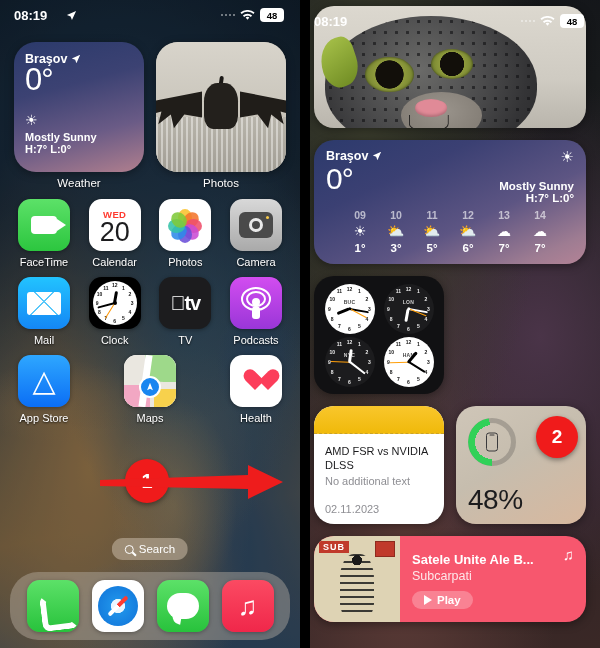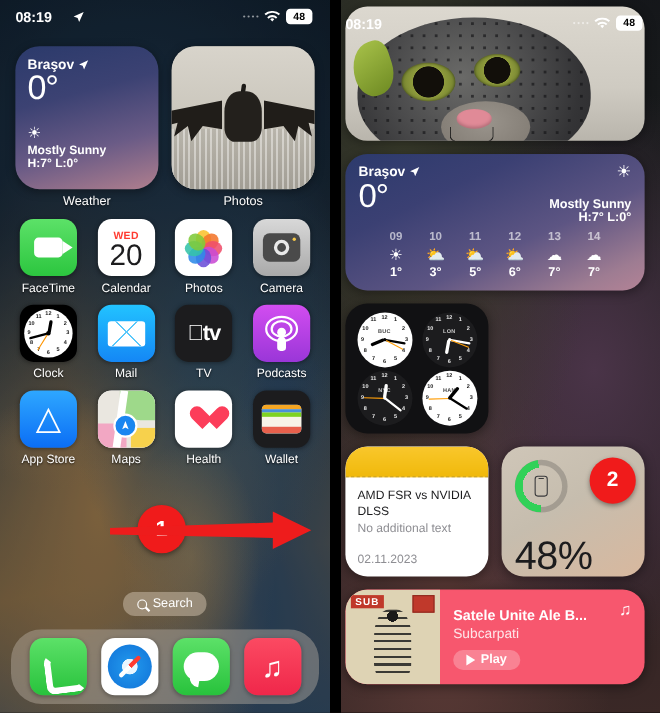--- a/index.html
+++ b/index.html
@@ -322,21 +322,21 @@
   .ring-bg { position: absolute; inset: 0; border-radius: 50%;
     border: 5px solid rgba(120,115,108,.45); }
   .ring-fg { position: absolute; inset: 0; border-radius: 50%;
     background: conic-gradient(from 180deg, #31d158 0deg 173deg, transparent 173deg 360deg);
     -webkit-mask: radial-gradient(circle, transparent 0 17px, #000 17px);
             mask: radial-gradient(circle, transparent 0 17px, #000 17px); }
   .phone-mini { position: absolute; left: 50%; top: 50%; transform: translate(-50%,-50%);
     width: 12px; height: 19px; border: 1.6px solid #3a3a3c; border-radius: 3px;}
   .phone-mini::after{content:"";position:absolute;left:50%;top:1px;transform:translateX(-50%);
     width:5px;height:1.4px;background:#3a3a3c;border-radius:1px;}
-  .batt-pct { font-size: 36px; color: #1c1c1e; font-weight: 400; margin-top: 18px; letter-spacing:-.5px;}
+  .batt-pct { font-size: 28px; color: #1c1c1e; font-weight: 400; margin-top: 18px; letter-spacing:-.5px;}
 
   
   .rw-music { margin-top: 12px; height: 86px; background: #f7576e; display: flex;
     border-radius: 20px; overflow: hidden; box-shadow: 0 2px 10px rgba(0,0,0,.4);}
   .music-art { width: 86px; height: 86px; background: #ded3b4; position: relative; flex-shrink: 0;}
   .ma-sub { position:absolute;left:5px;top:5px;background:#c0392b;color:#fff;font-size:9px;
     font-weight:bold;padding:1px 4px;letter-spacing:1px;}
   .ma-stamp { position:absolute;right:5px;top:5px;width:20px;height:16px;background:#c0392b;
     border:1px solid #8e2a1e;}
   .ma-fig { position:absolute;left:50%;top:18px;transform:translateX(-50%);width:34px;height:62px;
@@ -457,20 +457,27 @@
               <div class="cam-body">
                 <div class="cam-lens"></div>
                 <div class="cam-dot"></div>
               </div>
             </div>
             <div class="app-name">Camera</div>
           </div>
         </div>
 
         <div class="icon-row">
+          <div class="app">
+            <div class="app-icon ic-mail">
+              <div class="mail-env"></div>
+            </div>
+            <div class="app-name">Mail</div>
+          </div>
+
           <div class="app">
             <div class="app-icon ic-clock">
               <div class="clock-face">
                 <div class="clock-nums">
                     <span style="left: 50%; top: 10%;">12</span>
                     <span style="left: 70%; top: 15.359%;">1</span>
                     <span style="left: 84.641%; top: 30%;">2</span>
                     <span style="left: 90%; top: 50%;">3</span>
                     <span style="left: 84.641%; top: 70%;">4</span>
                     <span style="left: 70%; top: 84.641%;">5</span>
@@ -484,27 +491,20 @@
                 <div class="cm"></div>
                 <div class="ch"></div>
                 <div class="cs"></div>
                 <div class="clock-center"></div>
               </div>
             </div>
             <div class="app-name">Clock</div>
           </div>
 
           <div class="app">
-            <div class="app-icon ic-mail">
-              <div class="mail-env"></div>
-            </div>
-            <div class="app-name">Mail</div>
-          </div>
-
-          <div class="app">
             <div class="app-icon ic-tv">
               <span>tv</span>
             </div>
             <div class="app-name">TV</div>
           </div>
 
           <div class="app">
             <div class="app-icon ic-podcasts">
               <div class="pod-icon">
                 <span class="ring" style="left:0;top:0;width:30px;height:24px;"></span>
@@ -541,32 +541,20 @@
             <div class="app-name">Maps</div>
           </div>
 
           <div class="app">
             <div class="app-icon ic-health">
               <div class="heart"></div>
             </div>
             <div class="app-name">Health</div>
           </div>
 
-          <div class="app">
-            <div class="app-icon ic-wallet">
-              <div class="wallet-card">
-                <i style="background:#f5a623"></i>
-                <i style="background:#4a90d9"></i>
-                <i style="background:#7ed321"></i>
-                <i style="background:#f8f4e8;height:9px"></i>
-                <i style="background:#e8604c;height:7px"></i>
-              </div>
-            </div>
-            <div class="app-name">Wallet</div>
-          </div>
         </div>
 
       </div>
 
       <svg class="arrow-1" viewBox="0 0 185 40">
         <path d="M0 18 L148 13 L148 3 L183 20 L148 37 L148 27 L0 24 Z" fill="#ee1c1c"></path>
       </svg>
       <div class="badge-num" style="left:125px; top:459px; width:44px; height:44px; font-size:20px;">1</div>
 
       <div class="search-pill">

